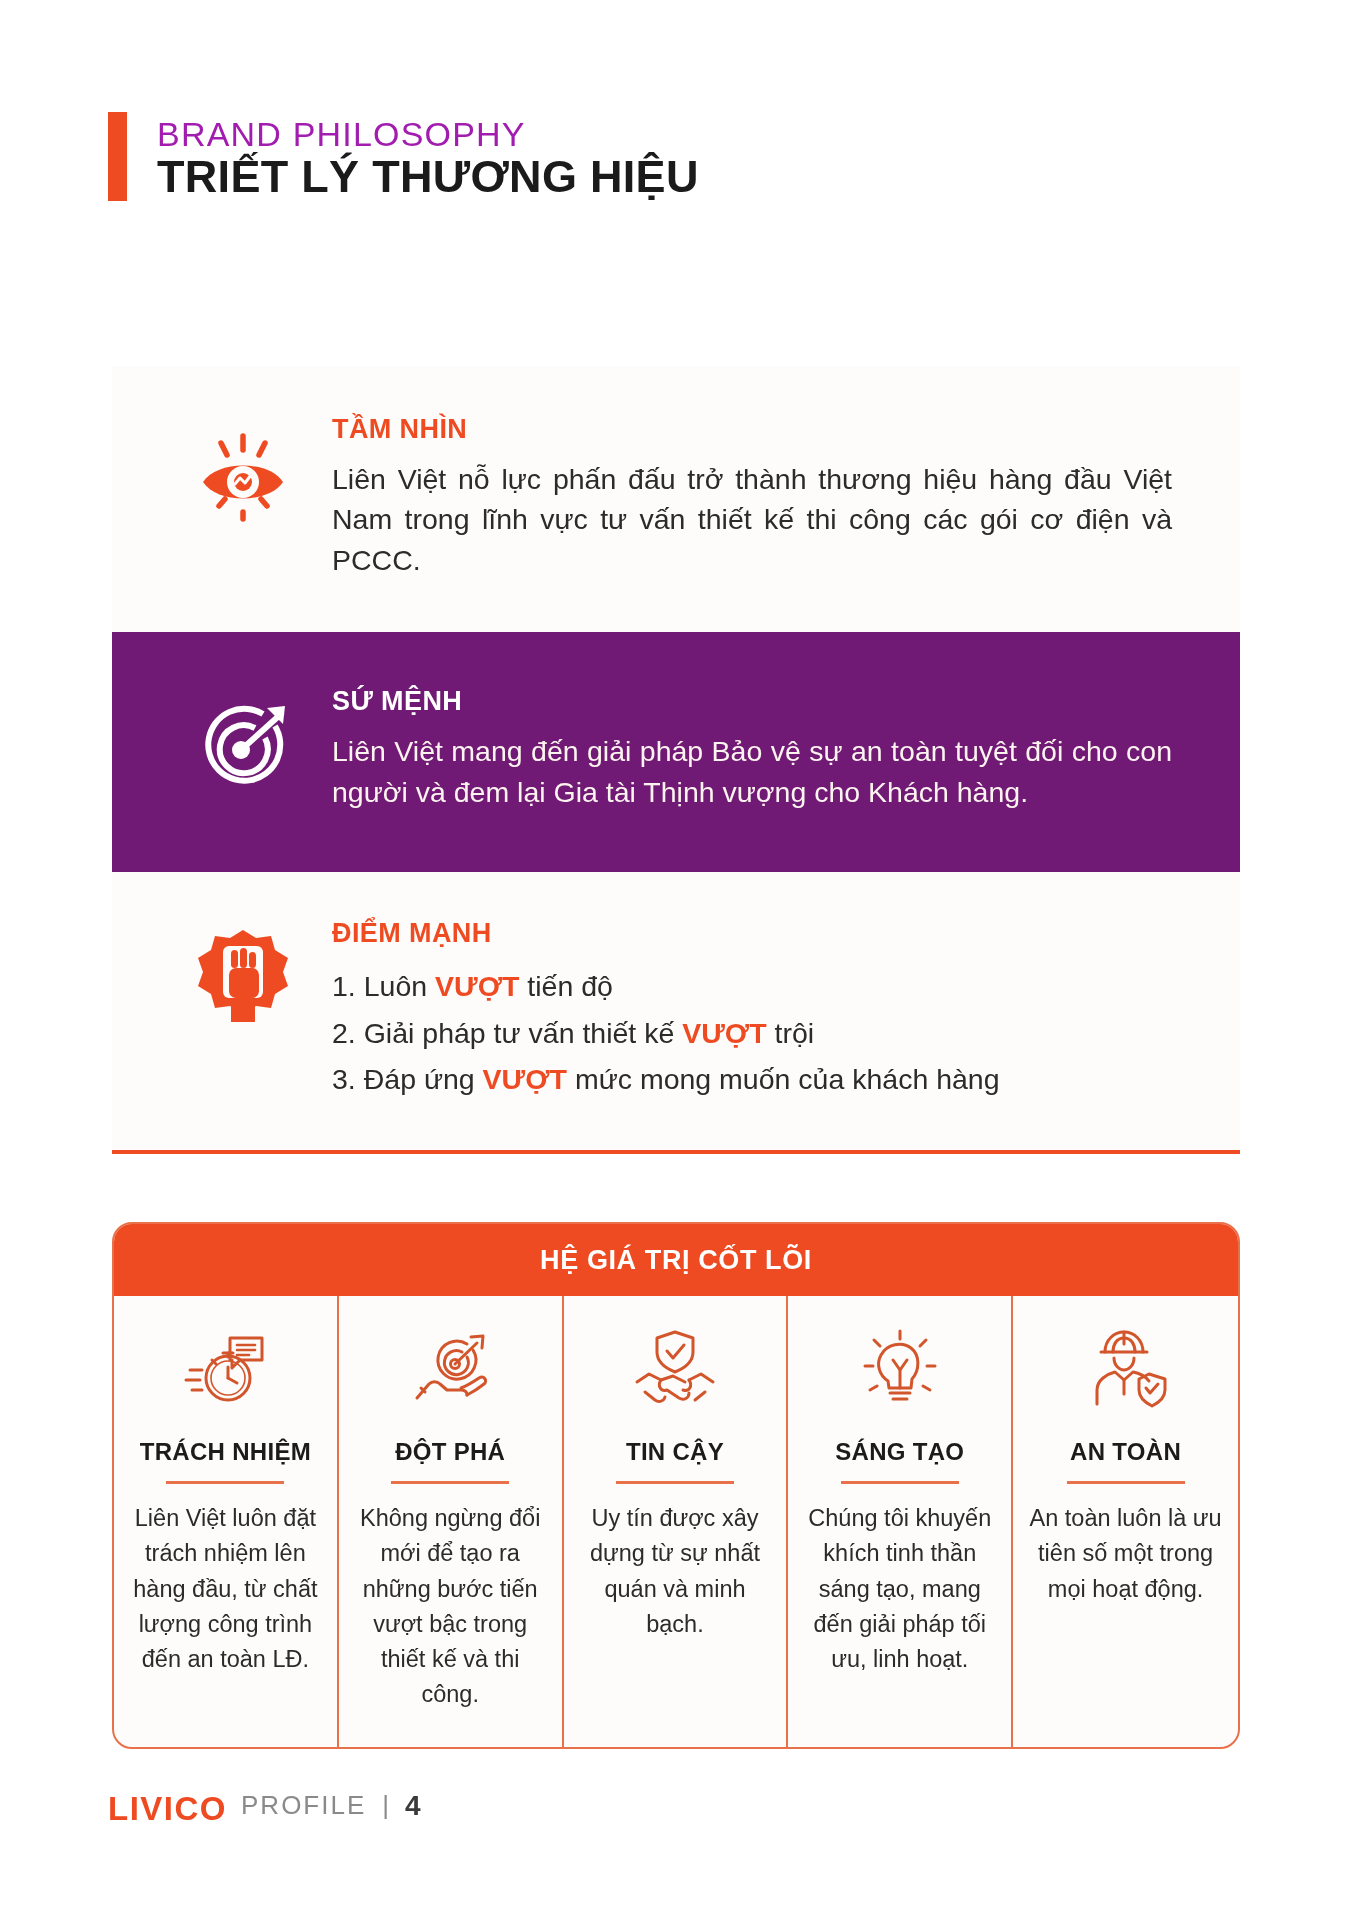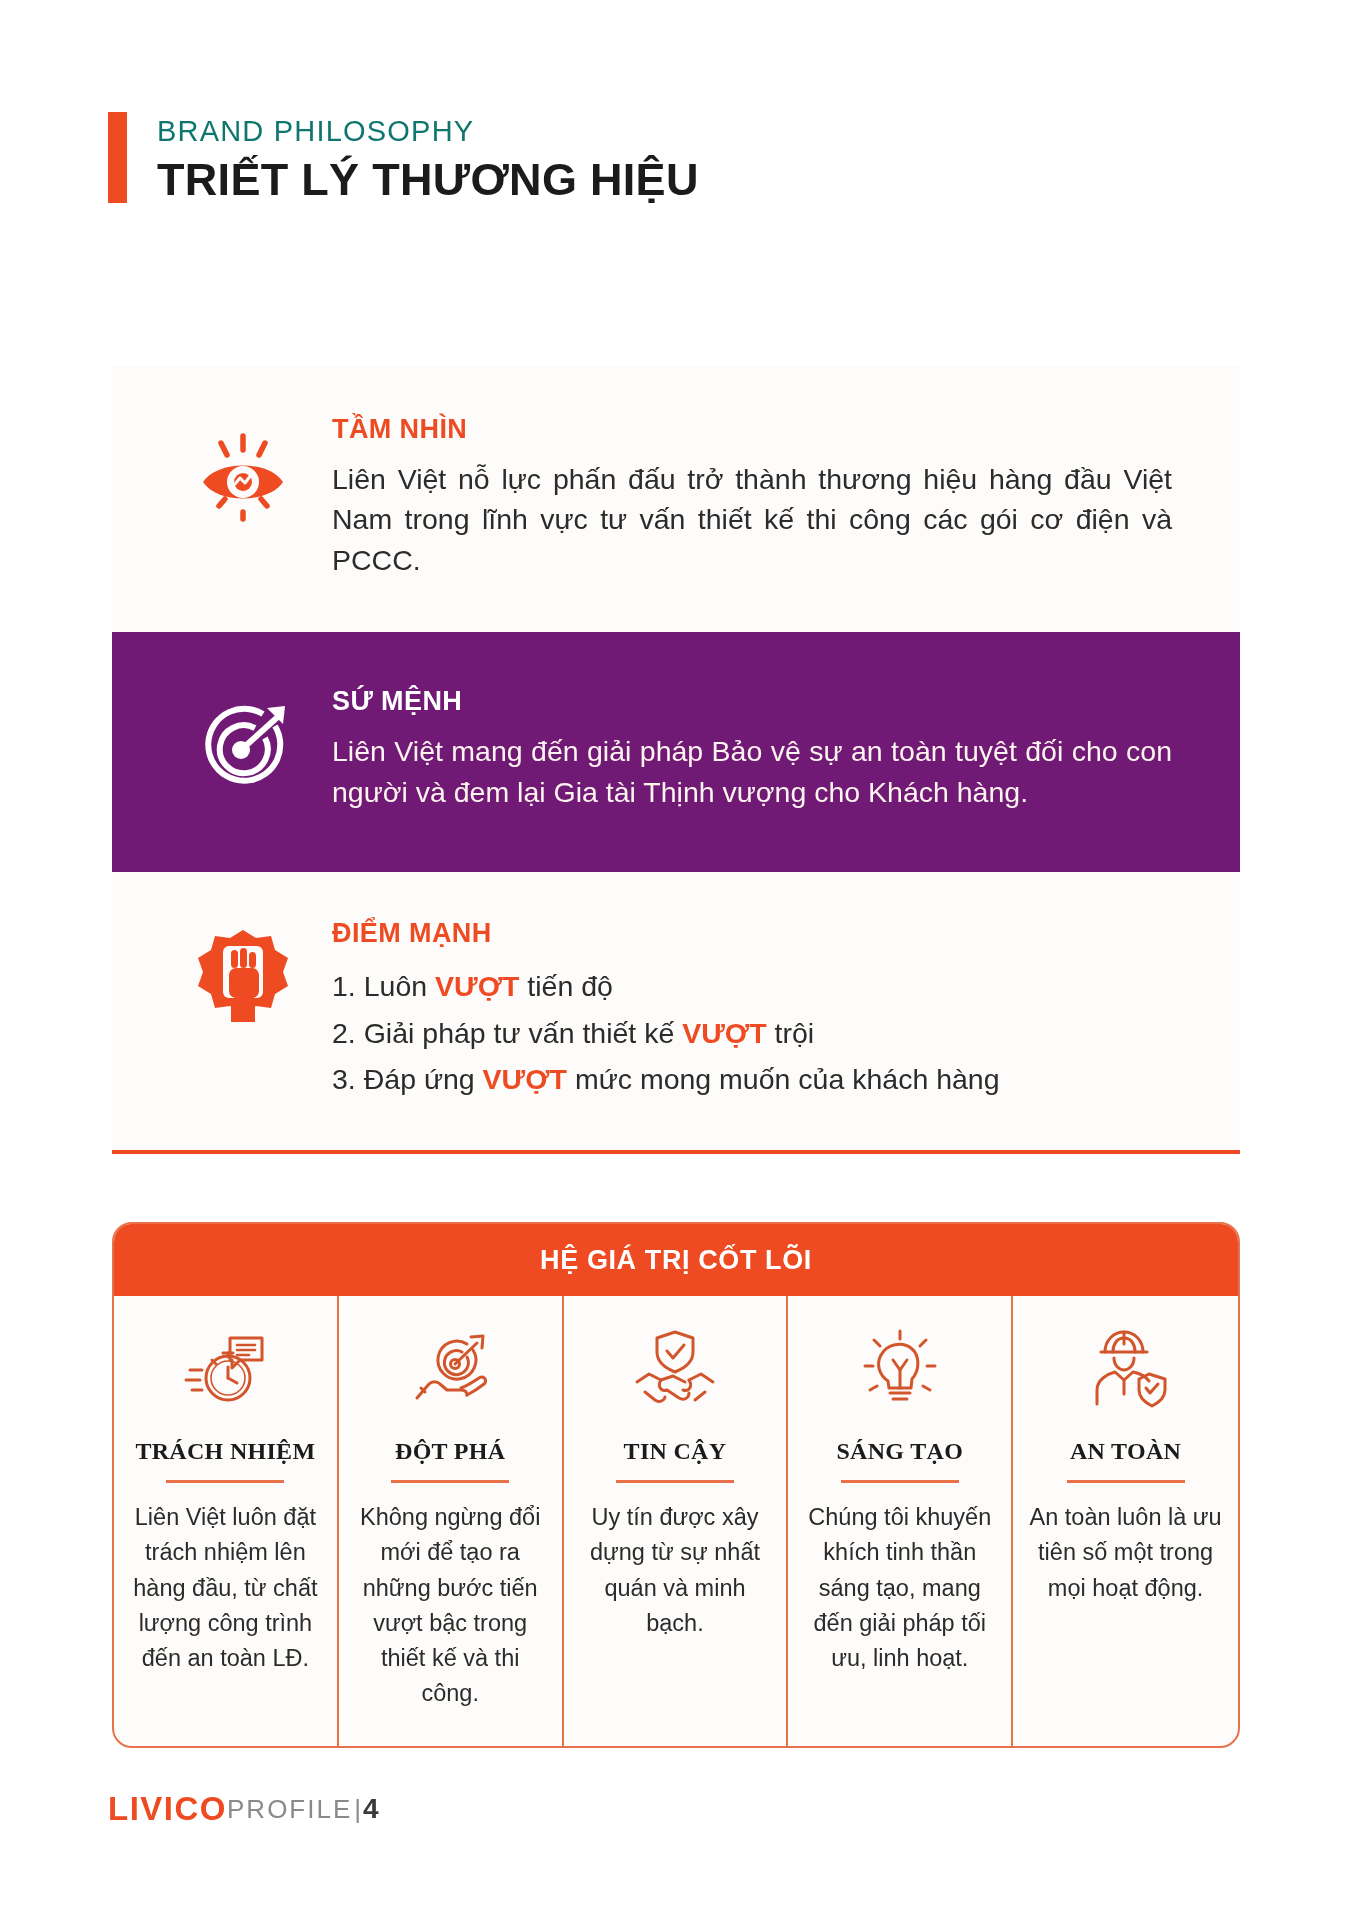--- a/index.html
+++ b/index.html
@@ -27,26 +27,25 @@
     align-items: stretch;
   }
   .header-bar {
     width: 19px;
     background: #EE4B22;
     margin-right: 30px;
     flex: 0 0 19px;
   }
   .header-text { padding-top: 4px; }
   .eyebrow {
-    font-size: 29px;
+    font-size: 34px;
     letter-spacing: 1.2px;
-    color: #0f766e;
+    color: #a21caf;
     font-weight: 400;
     line-height: 1.1;
-    margin-bottom: 8px;
   }
   .main-title {
     font-size: 45px;
     font-weight: 700;
     color: #1b1b1b;
     letter-spacing: 0.3px;
     line-height: 1.05;
   }
 
   
@@ -148,42 +147,41 @@
     justify-content: center;
     margin-bottom: 26px;
   }
   .core-title {
     font-size: 24px;
     font-weight: 700;
     color: #1b1b1b;
     letter-spacing: 0.3px;
     text-align: center;
     white-space: nowrap;
-    font-family: Liberation Serif, serif;
   }
   .core-rule {
     width: 118px;
     height: 3px;
     background: #E8714A;
     margin: 15px 0 17px;
   }
   .core-desc {
     font-size: 23.5px;
     line-height: 1.5;
     color: #2b2b2b;
     text-align: center;
   }
 
   
   .footer {
     position: absolute;
     left: 108px;
     bottom: 92px;
     display: flex;
-    align-items: center;
+    gap: 14px;
   }
   .footer-logo {
     font-size: 33px;
     font-weight: 700;
     color: #EE4B22;
     letter-spacing: 1.5px;
   }
   .footer-profile {
     font-size: 26px;
     color: #8a8a8a;

